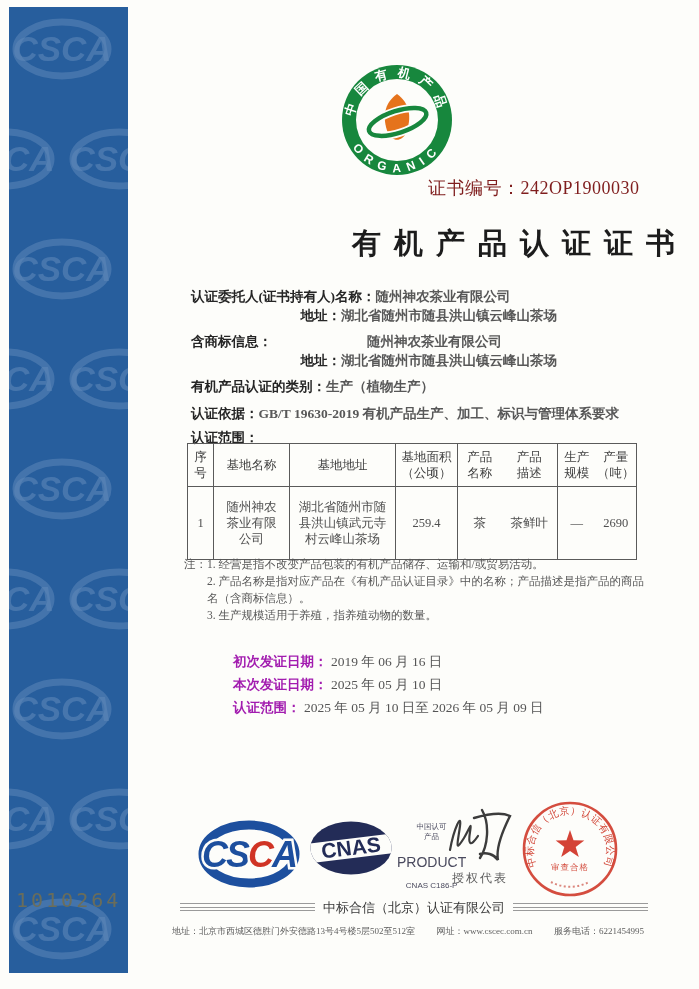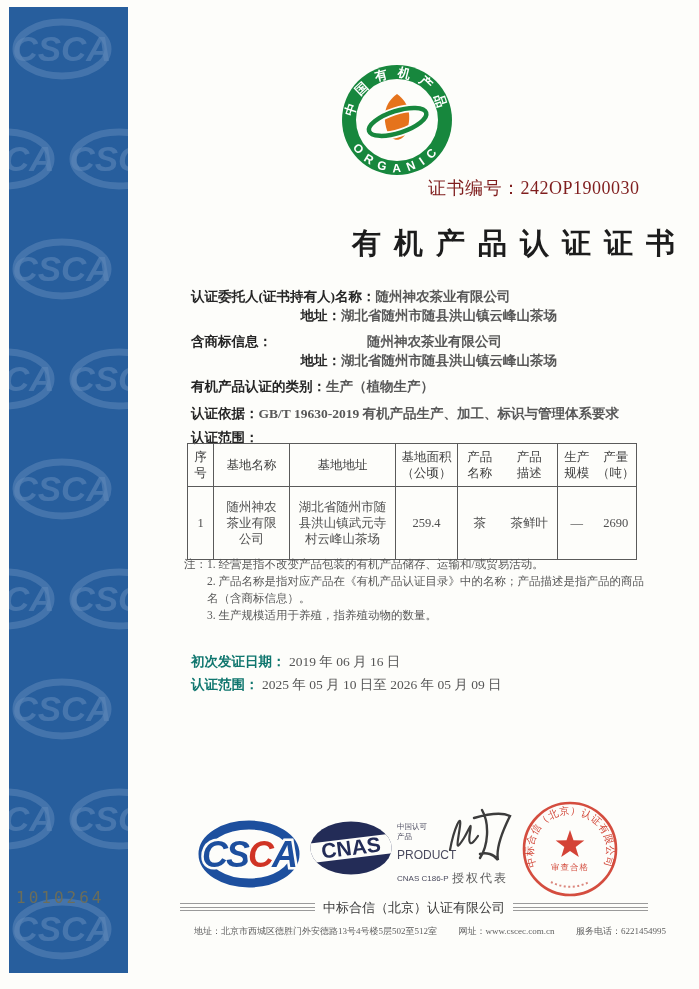--- a/index.html
+++ b/index.html
@@ -2,21 +2,21 @@
 <html><head>
 <meta charset="utf-8">
 <style>
   html,body{margin:0;padding:0;background:#e9e9e6;}
   .page{position:relative;width:699px;height:989px;background:#fdfdfa;overflow:hidden;
         font-family:"Liberation Serif","DejaVu Serif",serif;}
   
   .band{position:absolute;left:9px;top:7px;width:119px;height:966px;background:#275e9d;overflow:hidden;}
   .band svg{display:block;}
   .serial{position:absolute;left:16px;top:888px;font-family:"DejaVu Sans Mono",monospace;
-          font-size:16px;letter-spacing:3px;color:#6e6e57;opacity:.95;z-index:3;}
+          font-size:20px;letter-spacing:3px;color:#6e6e57;opacity:.95;z-index:3;}
   
   .logo{position:absolute;left:341px;top:64px;}
   .certno{position:absolute;left:428px;top:176px;font-size:18px;color:#7f1d1d;letter-spacing:.5px;}
   .title{position:absolute;left:128px;top:224px;width:560px;text-align:right;font-size:29px;
          font-weight:bold;letter-spacing:13px;text-indent:13px;color:#1c1c1c;}
   
   .fields{position:absolute;left:191px;top:288px;width:455px;font-size:13.5px;}
   .frow{display:flex;line-height:18.5px;}
   .frow .lbl{font-weight:bold;color:#252525;white-space:pre;}
   .frow .val{color:#585858;font-weight:bold;}
@@ -34,39 +34,39 @@
   .scope .nr{border-right:none;}
   .scope .nl{border-left:none;}
   
   .notes{position:absolute;left:184px;top:556px;width:462px;font-size:11.5px;line-height:17px;
          color:#575757;display:flex;}
   .notes .prefix{white-space:pre;}
   .notes .item{white-space:normal;}
   .statement{position:absolute;left:233px;top:620px;font-size:13.5px;color:#4a4a4a;letter-spacing:1px;}
   
   .dates{position:absolute;left:191px;top:650px;font-size:13.5px;line-height:23px;}
-  .dates .lbl{font-weight:bold;color:#0f766e;}
+  .dates .lbl{font-weight:bold;color:#a21caf;margin-left:42px;}
   .dates .val{color:#555;}
   
   .csca-logo{position:absolute;left:198px;top:820px;}
   .cnas-logo{position:absolute;left:308px;top:818px;}
   .cnas-text{position:absolute;left:397px;top:822px;color:#4a4a5e;line-height:10px;
-             font-family:"Liberation Sans",sans-serif;}
+             font-family:"Liberation Sans",sans-serif;text-align:center;}
   .cnas-text .t1{font-size:7.5px;}
   .cnas-text .t2{font-size:7.5px;}
-  .cnas-text .t3{font-size:12px;margin-top:8px;}
+  .cnas-text .t3{font-size:14px;margin-top:15px;}
   .cnas-text .t4{font-size:8px;margin-top:14px;}
   .sig{position:absolute;left:436px;top:798px;}
   .sig-label{position:absolute;left:452px;top:870px;font-size:12px;color:#5c5c5c;letter-spacing:2px;}
   .stamp{position:absolute;left:520px;top:799px;}
   
   .sep{position:absolute;left:180px;top:899px;width:468px;display:flex;align-items:center;gap:8px;}
   .rules{flex:1;height:10px;background:repeating-linear-gradient(to bottom,#9a9a9a 0,#9a9a9a 1px,transparent 1px,transparent 3.5px);}
   .company{font-size:13px;color:#3a3a3a;white-space:nowrap;}
-  .info{position:absolute;left:194px;top:925px;width:472px;display:flex;justify-content:space-between;
+  .info{position:absolute;left:172px;top:925px;width:472px;display:flex;justify-content:space-between;
         font-size:9px;color:#5e5e5e;}
 </style>
 </head>
 <body>
 
 <div class="page">
 
   <div class="band">
     <svg width="119" height="966" viewBox="0 0 119 966">
       <defs>
@@ -206,20 +206,24 @@
     </div>
   </div>
 
 
   <div class="dates">
     <div>
       <span class="lbl">初次发证日期：</span>
       <span class="val">2019 年 06 月 16 日</span>
     </div>
     <div>
+      <span class="lbl">本次发证日期：</span>
+      <span class="val">2025 年 05 月 10 日</span>
+    </div>
+    <div>
       <span class="lbl">认证范围：</span>
       <span class="val">2025 年 05 月 10 日至 2026 年 05 月 09 日</span>
     </div>
   </div>
 
   <div class="csca-logo">
     <svg width="102" height="68" viewBox="0 0 102 68">
       <ellipse cx="51" cy="34" rx="46" ry="29" fill="none" stroke="#1d4f9e" stroke-width="9"></ellipse>
       <text x="51" y="47" text-anchor="middle" font-family="Liberation Sans, sans-serif" font-weight="bold" font-style="italic" font-size="36" letter-spacing="-2" stroke="#fdfdfa" stroke-width="5" paint-order="stroke">
         <tspan fill="#1d4f9e">CS</tspan><tspan fill="#d03425">C</tspan><tspan fill="#1d4f9e">A</tspan>

